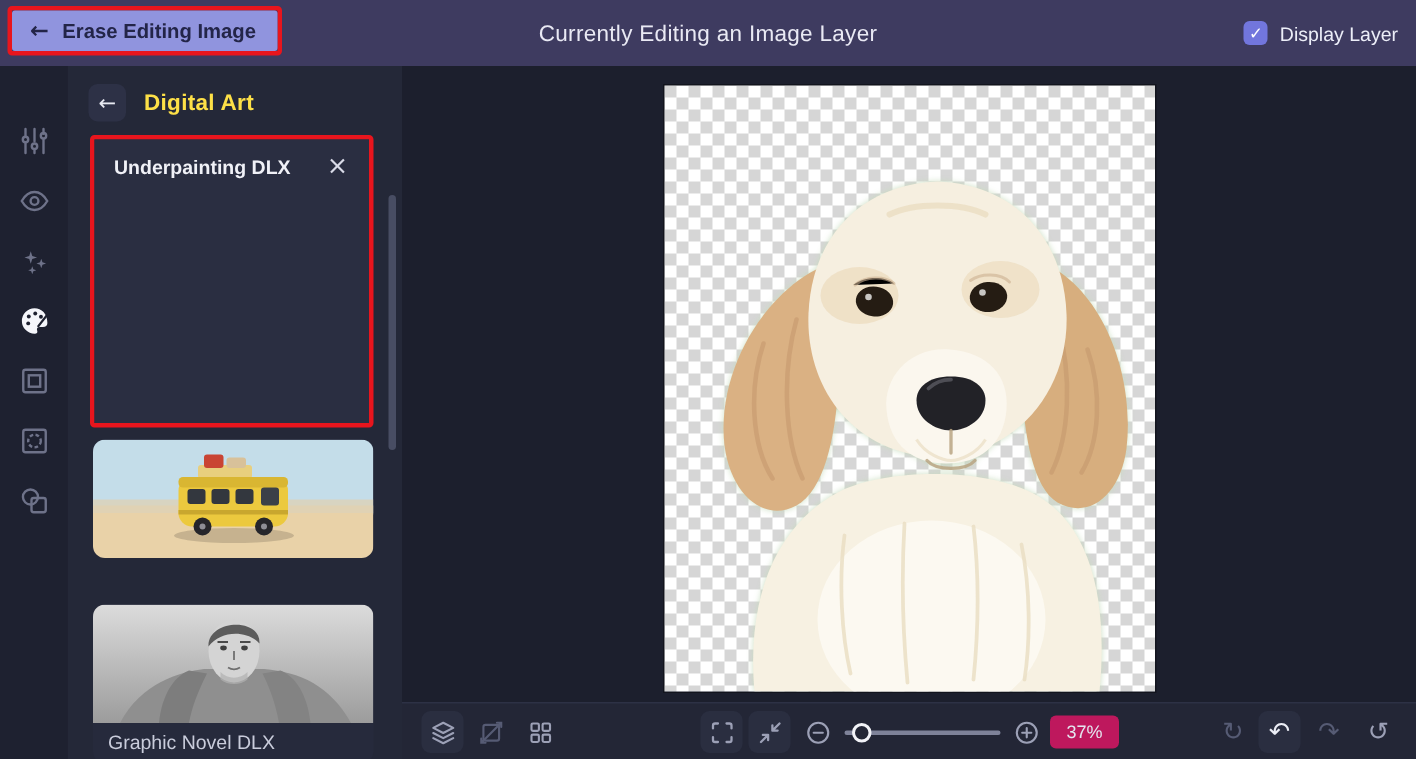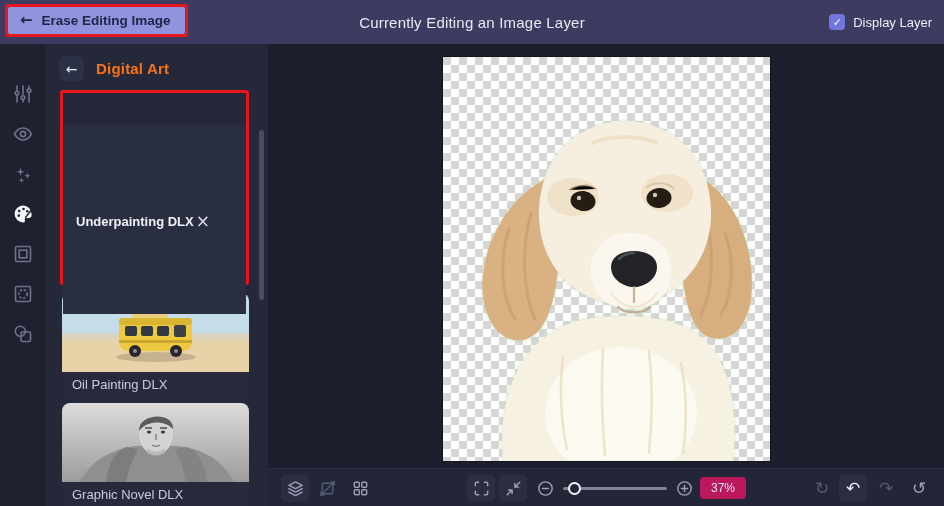--- a/index.html
+++ b/index.html
@@ -25,24 +25,24 @@
                 display:flex; flex-direction:column; align-items:center; padding-top:38px; gap:16px; z-index:20; }
   .strip-btn { width:24px; height:24px; background:none; border:none; color:#6e7289; cursor:pointer; padding:0; }
   .strip-btn.active { color:#f5f6fb; }
   .strip-btn svg { width:22px; height:22px; display:block; margin:0 auto; }
 
   
   .side-panel { position:absolute; top:44px; left:45px; width:223px; bottom:0; background:#242838; z-index:10; overflow:hidden; }
   .panel-header { position:absolute; top:12px; left:14px; display:flex; align-items:center; gap:12px; }
   .panel-back { width:25px; height:25px; border-radius:6px; background:#2d3146; border:none; color:#e8eaf2;
                 font-family:"DejaVu Sans",sans-serif; font-size:14px; cursor:pointer; display:flex; align-items:center; justify-content:center; }
-  .panel-title { color:#f97316; font-size:15px; font-weight:bold; letter-spacing:.2px; }
+  .panel-title { color:#fde047; font-size:15px; font-weight:bold; letter-spacing:.2px; }
 
   .red-box { position:absolute; left:15px; top:46px; width:189px; height:195px; border:3px solid #e8151d; border-radius:3px; z-index:5; }
-  .tool-card { width:100%; height:100%; background:#2a2e41; display:flex; flex-direction:row;margin-top:32px; }
+  .tool-card { width:100%; height:100%; background:#2a2e41; display:flex; flex-direction:column; }
   .tool-card-header { display:flex; align-items:center; justify-content:space-between; padding:10px 12px 7px 13px; }
   .tool-card-title { color:#f0f1f7; font-size:13px; font-weight:bold; }
   .tool-close { background:none; border:none; color:#d9dbe8; font-size:17px; line-height:1; cursor:pointer; font-family:"DejaVu Sans",sans-serif; padding:0 2px; }
   .tabs { display:flex; border-bottom:1px solid #3a3e54; }
   .tab { flex:1; background:none; border:none; font-family:inherit; font-size:13px; padding:7px 0 8px; cursor:pointer; position:relative; color:#7c8096; }
   .tab.active { color:#8b8fe6; font-weight:bold; }
   .tab.active::after { content:""; position:absolute; left:50%; transform:translateX(-50%); bottom:-1px; width:46px; height:3px; border-radius:2px; background:#8b8fe6; }
   .tool-body { padding:11px 14px 12px; }
   .slider-row { display:flex; align-items:center; justify-content:space-between; height:22px; }
   .slider-label { color:#c2c5d4; font-size:12.5px; }
@@ -193,21 +193,20 @@
           <rect x="79" y="33" width="12" height="10" rx="2" fill="#33373e"></rect>
           <rect x="95" y="33" width="12" height="10" rx="2" fill="#33373e"></rect>
           <rect x="112" y="32" width="12" height="12" rx="2" fill="#3b4048"></rect>
           <rect x="57" y="47" width="73" height="3" fill="#c9a72e"></rect>
           <circle cx="73" cy="58" r="6" fill="#26262b"></circle>
             <circle cx="73" cy="58" r="2" fill="#8e8e96"></circle>
           <circle cx="114" cy="58" r="6" fill="#26262b"></circle>
             <circle cx="114" cy="58" r="2" fill="#8e8e96"></circle>
         </svg>
       </span>
-      <div class="effect-label">Oil Painting DLX</div>
     </div>
 
     <div class="effect-card card2">
       <span class="effect-thumb">
         <svg viewBox="0 0 187 79" preserveAspectRatio="none">
           <defs>
             <linearGradient id="gnbg" x1="0" y1="0" x2="0" y2="1">
               <stop offset="0" stop-color="#dcdcdc"></stop>
                 <stop offset="1" stop-color="#9c9c9c"></stop>
             </linearGradient>

